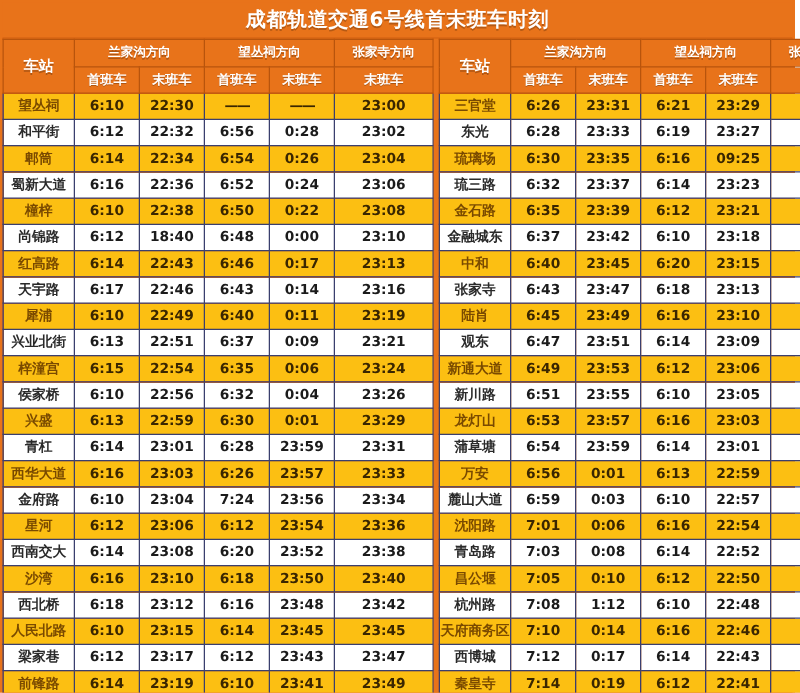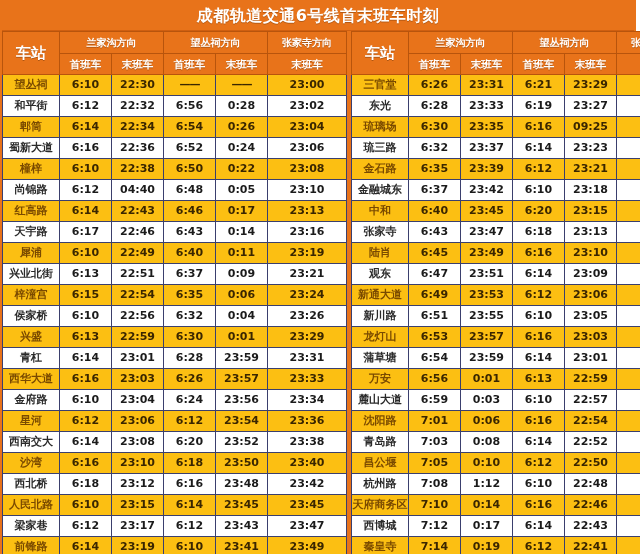--- a/index.html
+++ b/index.html
@@ -57,21 +57,21 @@
     background:#e8731a;
     color:#ffffff;
     font-weight:bold;
     font-size:10.5px;
     border:1px solid #b8540c;
     text-shadow:0 1px 0 rgba(0,0,0,.25);
   }
   thead th.dir{ font-size:10px; height:21px; line-height:21px;}
   thead th.sub{ font-size:10.5px; height:20px; line-height:20px;}
   thead th.station-head{
-    font-size:15px;
+    font-size:12px;
   }
   
   tbody td{
     font-size:11px;
     font-weight:bold;
     color:#1b1b1b;
   }
   tbody tr.odd td{
     background:#fcbf12;
     color:#3a2600;
@@ -166,23 +166,23 @@
             <td class="station ">橦梓</td>
             <td class="">6:10</td>
             <td class="">22:38</td>
             <td class="">6:50</td>
             <td class="">0:22</td>
             <td class="">23:08</td>
           </tr>
           <tr class="even">
             <td class="station ">尚锦路</td>
             <td class="">6:12</td>
-            <td class="">04:40</td>
+            <td class="">18:40</td>
             <td class="">6:48</td>
-            <td class="">0:05</td>
+            <td class="">0:00</td>
             <td class="">23:10</td>
           </tr>
           <tr class="odd">
             <td class="station ">红高路</td>
             <td class="">6:14</td>
             <td class="">22:43</td>
             <td class="">6:46</td>
             <td class="">0:17</td>
             <td class="">23:13</td>
           </tr>
@@ -247,21 +247,21 @@
             <td class="">6:16</td>
             <td class="">23:03</td>
             <td class="">6:26</td>
             <td class="">23:57</td>
             <td class="">23:33</td>
           </tr>
           <tr class="even">
             <td class="station ">金府路</td>
             <td class="">6:10</td>
             <td class="">23:04</td>
-            <td class="">6:24</td>
+            <td class="">7:24</td>
             <td class="">23:56</td>
             <td class="">23:34</td>
           </tr>
           <tr class="odd">
             <td class="station ">星河</td>
             <td class="">6:12</td>
             <td class="">23:06</td>
             <td class="">6:12</td>
             <td class="">23:54</td>
             <td class="">23:36</td>

